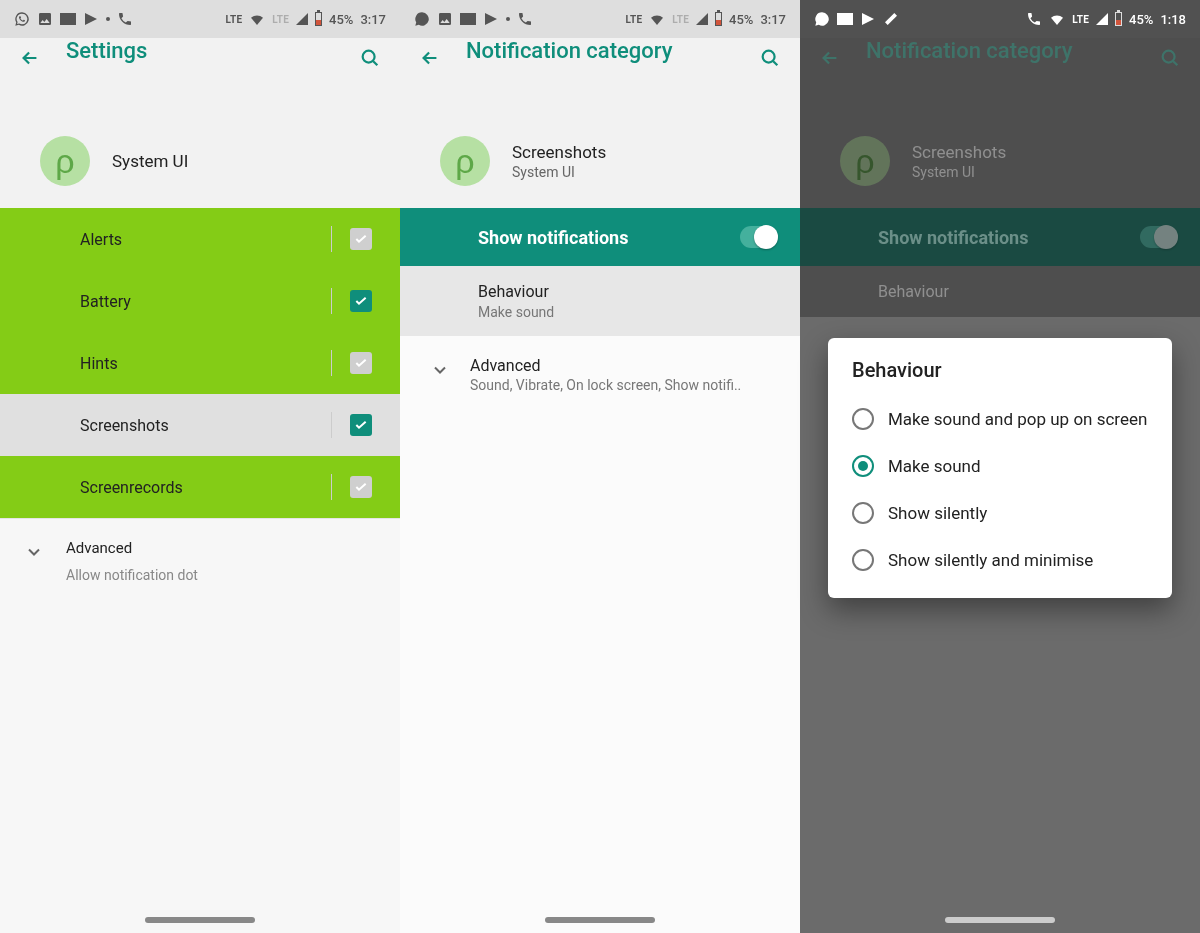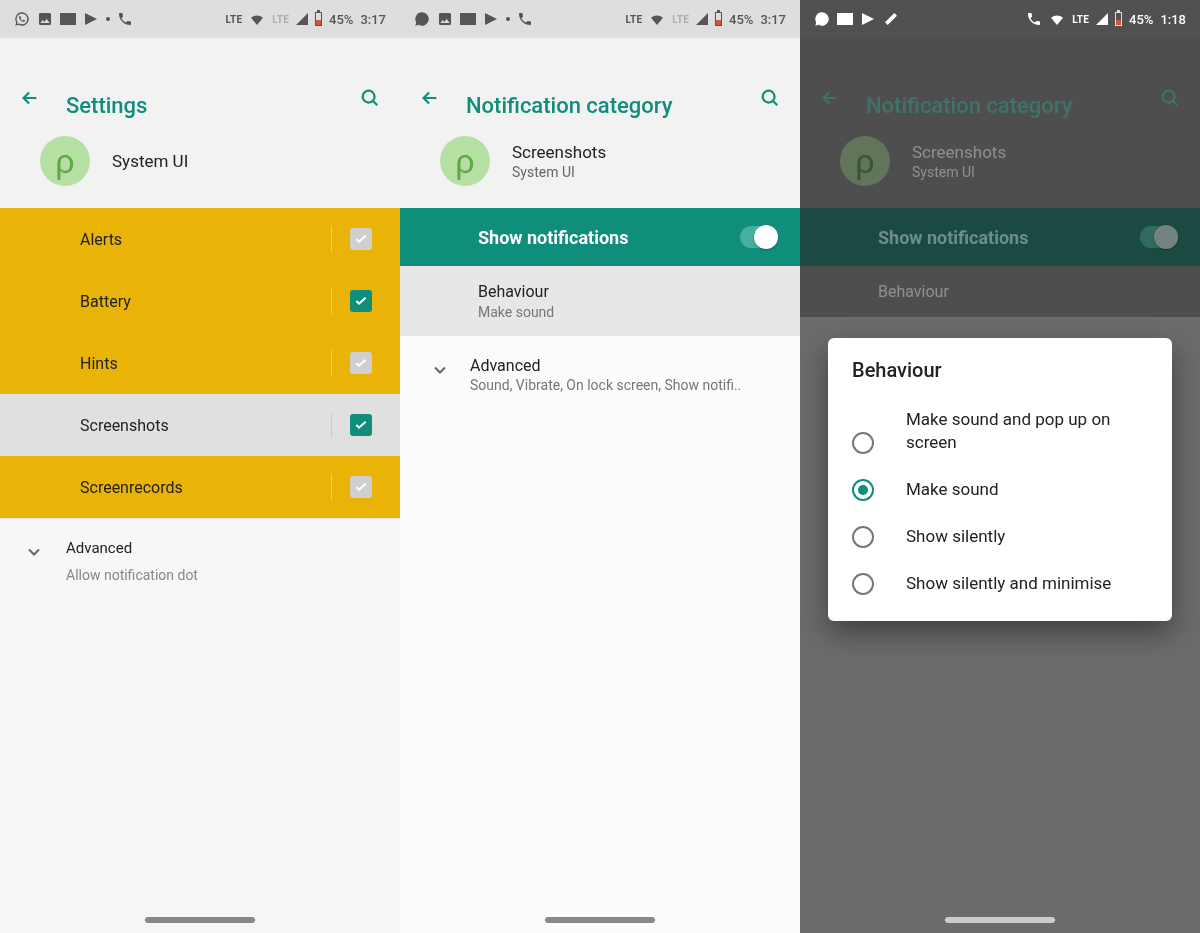--- a/index.html
+++ b/index.html
@@ -32,38 +32,38 @@
   .triangle { width:0; height:0; border-left:12px solid transparent; border-bottom:12px solid currentColor; }
   .battwrap { display:inline-flex; align-items:center; gap:2px; }
   .batt { width:7px; height:14px; border:1px solid #555; position:relative; }
   .batt::before{content:"";position:absolute;top:-3px;left:1px;width:3px;height:2px;background:#555;}
   .batt::after{content:"";position:absolute;bottom:0;left:0;right:0;height:45%;background:#d2553c;}
   .statusbar.dark .batt{border-color:#ddd;} .statusbar.dark .batt::before{background:#ddd;}
 
   .appbar {
     height: 80px;
     display: flex;
-    align-items: flex-end;
+    align-items: flex-start;
     padding: 0 10px;
     background: #f2f2f2;
   }
   .appbar .back { width:40px; height:40px; display:flex; align-items:center; justify-content:center; }
   .appbar .title { flex:1; font-size: 22px; font-weight:500; color:#0f8e7b; padding-left: 16px; }
   .appbar .search { width:40px; height:40px; display:flex; align-items:center; justify-content:center; }
 
   .header-row {
     display:flex; align-items:center; padding: 18px 18px 22px 40px; gap:22px;
     background:#f2f2f2;
   }
   .appicon { width:50px; height:50px; border-radius:50%; background:#b6e0a3; display:flex; align-items:center; justify-content:center; }
   .appicon .p { font-size:34px; font-weight:400; color:#5ea848; font-family: sans-serif; }
   .header-text .t1 { font-size:17px; color:#222; }
   .header-text .t2 { font-size:14px; color:#666; margin-top:2px; }
 
-  .list { background:#eab308; }
+  .list { background:#84cc16; }
   .item {
     display:flex; align-items:center; justify-content:space-between;
     padding: 18px 28px 18px 80px;
     position:relative;
   }
   .item .label { font-size:16px; color:#222; }
   .checkbox {
     width:22px; height:22px; border-radius:3px; display:flex; align-items:center; justify-content:center;
   }
   .checkbox.on { background:#0f8e7b; }
@@ -104,21 +104,21 @@
   .adv2-text .at { font-size:16px; color:#222; }
   .adv2-text .as { font-size:14px; color:#777; margin-top:2px; white-space:nowrap; overflow:hidden; text-overflow:ellipsis; max-width:290px; }
 
   .phone3 { position:relative; }
   .dialog {
     position:absolute; left:28px; right:28px; top:338px;
     background:#fff; border-radius:6px; box-shadow:0 12px 28px rgba(0,0,0,0.4);
     padding: 20px 18px 14px 18px;
   }
   .dialog-title { font-size:20px; font-weight:500; color:#222; margin:0 6px 14px 6px; }
-  .opt { display:flex; align-items:flex-end; gap:32px; padding:12px 6px; }
+  .opt { display:flex; align-items:flex-start; gap:14px; padding:12px 6px; }
   .radio { width:22px; height:22px; border:2px solid #777; border-radius:50%; flex-shrink:0; position:relative; }
   .radio.on { border-color:#0f8e7b; }
   .radio.on::after{content:"";position:absolute;inset:4px;border-radius:50%;background:#0f8e7b;}
   .opt-label { font-size:17px; color:#222; line-height:1.35; }
 
   .dimmed .appbar, .dimmed .header-row, .dimmed .banner, .dimmed .row2 { filter:brightness(0.7) saturate(0.8); }
   .dimmed .appbar .title { color:#4aa897; }
   .dimmed .banner{ background:#186d5f; }
   .dimmed .banner .bl{color:#8fcfc3;}
   .dimmed .header-text .t1, .dimmed .header-text .t2, .dimmed .row2 .r-title{color:#ccc;}

